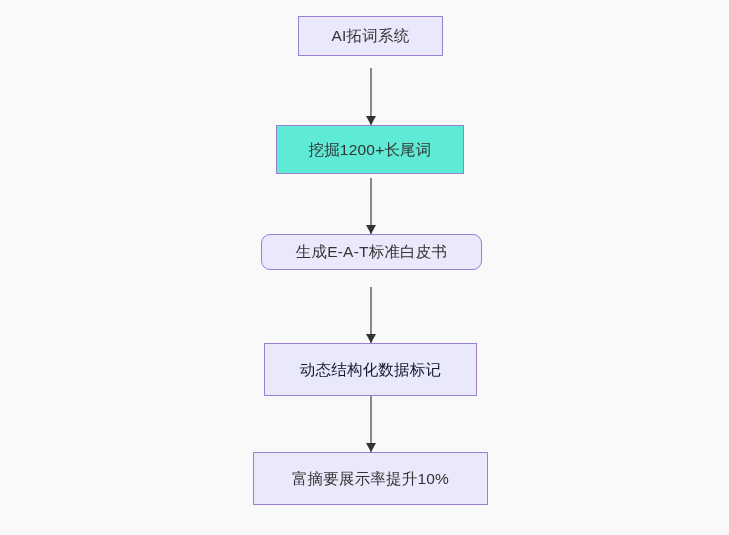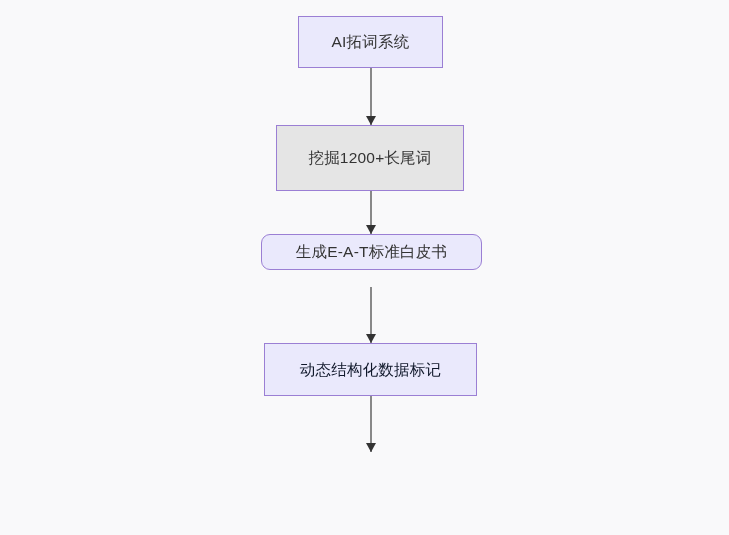--- a/index.html
+++ b/index.html
@@ -73,26 +73,29 @@
   </div>
   <div class="edge" style="left: 370px; top: 287px; width: 2px; height: 56px;">
     <div class="edge-line" style="height: 56px; background: rgb(136, 136, 136);"></div>
     <div class="edge-arrow" style="left: -4.5px; top: 47px; border-top-color: rgb(51, 51, 51);"></div>
   </div>
   <div class="edge" style="left: 370px; top: 396px; width: 2px; height: 56px;">
     <div class="edge-line" style="height: 56px; background: rgb(136, 136, 136);"></div>
     <div class="edge-arrow" style="left: -4.5px; top: 47px; border-top-color: rgb(51, 51, 51);"></div>
   </div>
 
-  <div class="node" style="left: 298px; top: 16px; width: 145px; height: 52px; background: rgb(234, 233, 252); border-color: rgb(155, 127, 212);">
+  <div class="node" style="left: 298px; top: 16px; width: 145px; height: 40px; background: rgb(234, 233, 252); border-color: rgb(155, 127, 212);">
     <span class="node-label" style="color: rgb(51, 51, 51);">AI拓词系统</span>
   </div>
-  <div class="node" style="left: 276px; top: 125px; width: 188px; height: 66px; background: #e5e5e5; border-color: rgb(155, 127, 212);">
+  <div class="node" style="left: 276px; top: 125px; width: 188px; height: 49px; background: #5eead4; border-color: rgb(155, 127, 212);">
     <span class="node-label" style="color: rgb(51, 51, 51);">挖掘1200+长尾词</span>
   </div>
   <div class="node" style="left: 261px; top: 234px; width: 221px; height: 36px; background: rgb(234, 233, 252); border-color: rgb(155, 127, 212); border-radius: 9px;">
     <span class="node-label" style="color: rgb(51, 51, 51);">生成E-A-T标准白皮书</span>
   </div>
   <div class="node" style="left: 264px; top: 343px; width: 213px; height: 53px; background: rgb(234, 233, 252); border-color: rgb(155, 127, 212);">
     <span class="node-label" style="color: #0f172a;">动态结构化数据标记</span>
   </div>
+  <div class="node" style="left: 253px; top: 452px; width: 235px; height: 53px; background: rgb(234, 233, 252); border-color: rgb(155, 127, 212);">
+    <span class="node-label" style="color: rgb(51, 51, 51);">富摘要展示率提升10%</span>
+  </div>
 
 </div>
 
 </body></html>

